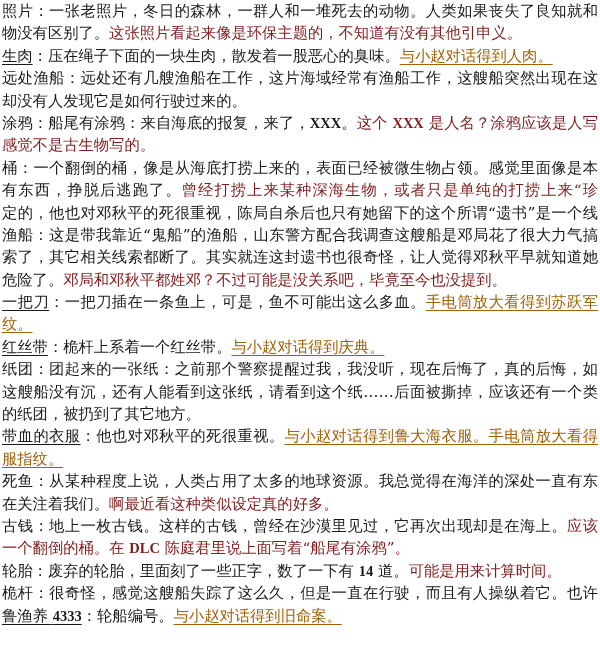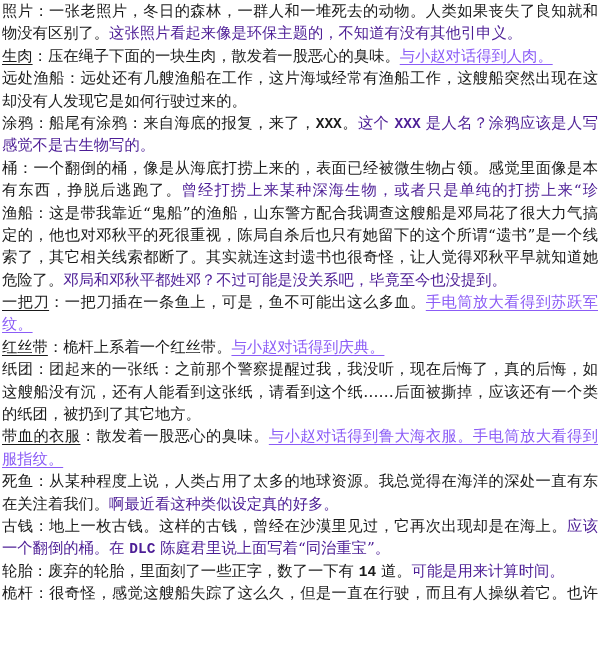--- a/index.html
+++ b/index.html
@@ -26,29 +26,29 @@
       overflow: hidden;
       height: 22.4px;
     }
     .line.justify {
       white-space: normal;
       text-align: justify;
       text-align-last: justify;
     }
     .seg-label { color: #1a1a1a; }
     .seg-text  { color: #1a1a1a; }
-    .seg-note  { color: #4c1d95; }
-    .seg-note.u { color: #8b5cf6; }
+    .seg-note  { color: #7f1d1d; }
+    .seg-note.u { color: #a16207; }
     .u {
       text-decoration: underline;
       text-decoration-thickness: 1px;
       text-underline-offset: 3px;
     }
     .b {
-      font-family: Liberation Mono, monospace;
+      font-family: Liberation Serif, serif;
       font-weight: bold;
       font-size: 14.5px;
     }
   </style>
 </head>
 <body>
 
 <div id="doc">
     <div class="entry">
       <div class="line justify"><span class="seg-label">照片</span><span class="seg-text">：一张老照片，冬日的森林，一群人和一堆死去的动物。人类如果丧失了良知就和动</span></div>
@@ -63,48 +63,51 @@
     </div>
     <div class="entry">
       <div class="line justify"><span class="seg-label">涂鸦</span><span class="seg-text">：船尾有涂鸦：来自海底的报复，来了，</span><span class="seg-text b">XXX</span><span class="seg-text">。</span><span class="seg-note">这个 </span><span class="seg-note b">XXX</span><span class="seg-note"> 是人名？涂鸦应该是人写的，</span></div>
       <div class="line"><span class="seg-note">感觉不是古生物写的。</span></div>
     </div>
     <div class="entry">
       <div class="line justify"><span class="seg-label">桶</span><span class="seg-text">：一个翻倒的桶，像是从海底打捞上来的，表面已经被微生物占领。感觉里面像是本来</span></div>
       <div class="line justify"><span class="seg-text">有东西，挣脱后逃跑了。</span><span class="seg-note">曾经打捞上来某种深海生物，或者只是单纯的打捞上来“珍宝”。</span></div>
     </div>
     <div class="entry">
+      <div class="line justify"><span class="seg-text">定的，他也对邓秋平的死很重视，陈局自杀后也只有她留下的这个所谓“遗书”是一个线</span></div>
       <div class="line justify"><span class="seg-label">渔船</span><span class="seg-text">：这是带我靠近“鬼船”的渔船，山东警方配合我调查这艘船是邓局花了很大力气搞</span></div>
-      <div class="line justify"><span class="seg-text">定的，他也对邓秋平的死很重视，陈局自杀后也只有她留下的这个所谓“遗书”是一个线</span></div>
       <div class="line justify"><span class="seg-text">索了，其它相关线索都断了。其实就连这封遗书也很奇怪，让人觉得邓秋平早就知道她很</span></div>
       <div class="line"><span class="seg-text">危险了。</span><span class="seg-note">邓局和邓秋平都姓邓？不过可能是没关系吧，毕竟至今也没提到。</span></div>
     </div>
     <div class="entry">
       <div class="line justify"><span class="seg-label u">一把刀</span><span class="seg-text">：一把刀插在一条鱼上，可是，鱼不可能出这么多血。</span><span class="seg-note u">手电筒放大看得到苏跃军指</span></div>
       <div class="line"><span class="seg-note u">纹。</span></div>
     </div>
     <div class="entry">
       <div class="line"><span class="seg-label u">红丝带</span><span class="seg-text">：桅杆上系着一个红丝带。</span><span class="seg-note u">与小赵对话得到庆典。</span></div>
     </div>
     <div class="entry">
       <div class="line justify"><span class="seg-label">纸团</span><span class="seg-text">：团起来的一张纸：之前那个警察提醒过我，我没听，现在后悔了，真的后悔，如果</span></div>
       <div class="line justify"><span class="seg-text">这艘船没有沉，还有人能看到这张纸，请看到这个纸……后面被撕掉，应该还有一个类似</span></div>
       <div class="line"><span class="seg-text">的纸团，被扔到了其它地方。</span></div>
     </div>
     <div class="entry">
-      <div class="line justify"><span class="seg-label u">带血的衣服</span><span class="seg-text">：散发着一股恶心的臭味。</span><span class="seg-note u">与小赵对话得到鲁大海衣服。手电筒放大看得到衣</span></div>
+      <div class="line justify"><span class="seg-label u">带血的衣服</span><span class="seg-text">：他也对邓秋平的死很重视。</span><span class="seg-note u">与小赵对话得到鲁大海衣服。手电筒放大看得到衣</span></div>
       <div class="line"><span class="seg-note u">服指纹。</span></div>
     </div>
     <div class="entry">
       <div class="line justify"><span class="seg-label">死鱼</span><span class="seg-text">：从某种程度上说，人类占用了太多的地球资源。我总觉得在海洋的深处一直有东西</span></div>
       <div class="line"><span class="seg-text">在关注着我们。</span><span class="seg-note">啊最近看这种类似设定真的好多。</span></div>
     </div>
     <div class="entry">
       <div class="line justify"><span class="seg-label">古钱</span><span class="seg-text">：地上一枚古钱。这样的古钱，曾经在沙漠里见过，它再次出现却是在海上。</span><span class="seg-note">应该也</span></div>
-      <div class="line"><span class="seg-note">一个翻倒的桶。在 </span><span class="seg-note b">DLC</span><span class="seg-note"> 陈庭君里说上面写着“同治重宝”。</span></div>
+      <div class="line"><span class="seg-note">一个翻倒的桶。在 </span><span class="seg-note b">DLC</span><span class="seg-note"> 陈庭君里说上面写着“船尾有涂鸦”。</span></div>
     </div>
     <div class="entry">
       <div class="line"><span class="seg-label">轮胎</span><span class="seg-text">：废弃的轮胎，里面刻了一些正字，数了一下有 </span><span class="seg-text b">14</span><span class="seg-text"> 道。</span><span class="seg-note">可能是用来计算时间。</span></div>
     </div>
     <div class="entry">
       <div class="line justify"><span class="seg-label">桅杆</span><span class="seg-text">：很奇怪，感觉这艘船失踪了这么久，但是一直在行驶，而且有人操纵着它。也许是</span></div>
     </div>
+    <div class="entry">
+      <div class="line"><span class="seg-label u">鲁渔养 </span><span class="seg-label u b">4333</span><span class="seg-text">：轮船编号。</span><span class="seg-note u">与小赵对话得到旧命案。</span></div>
+    </div>
   </div>
 
 </body></html>

